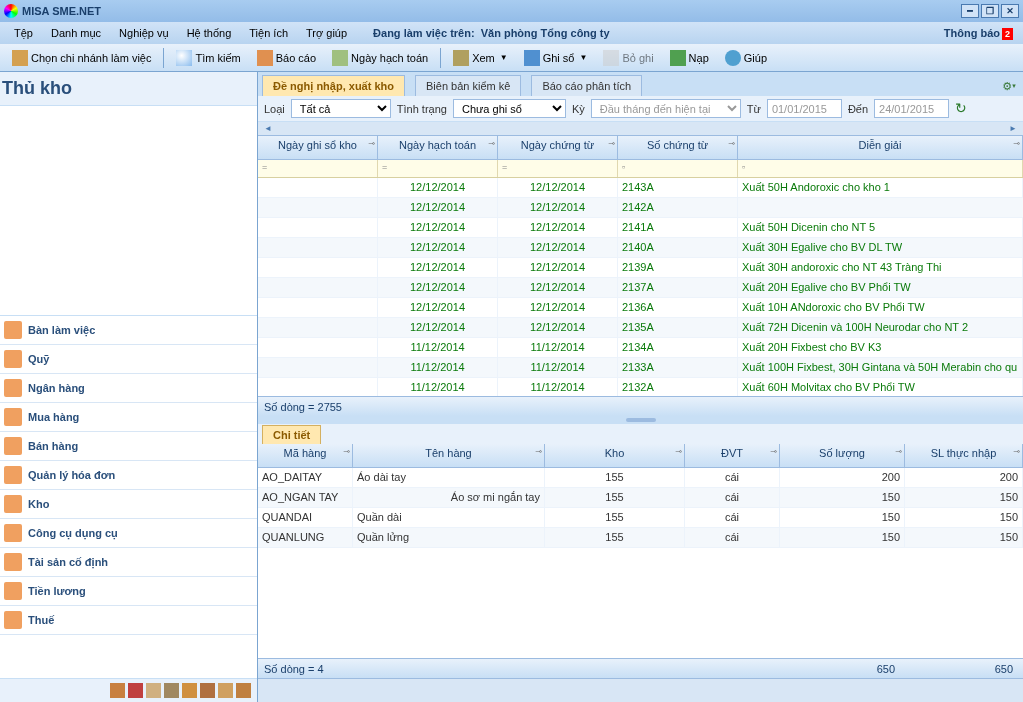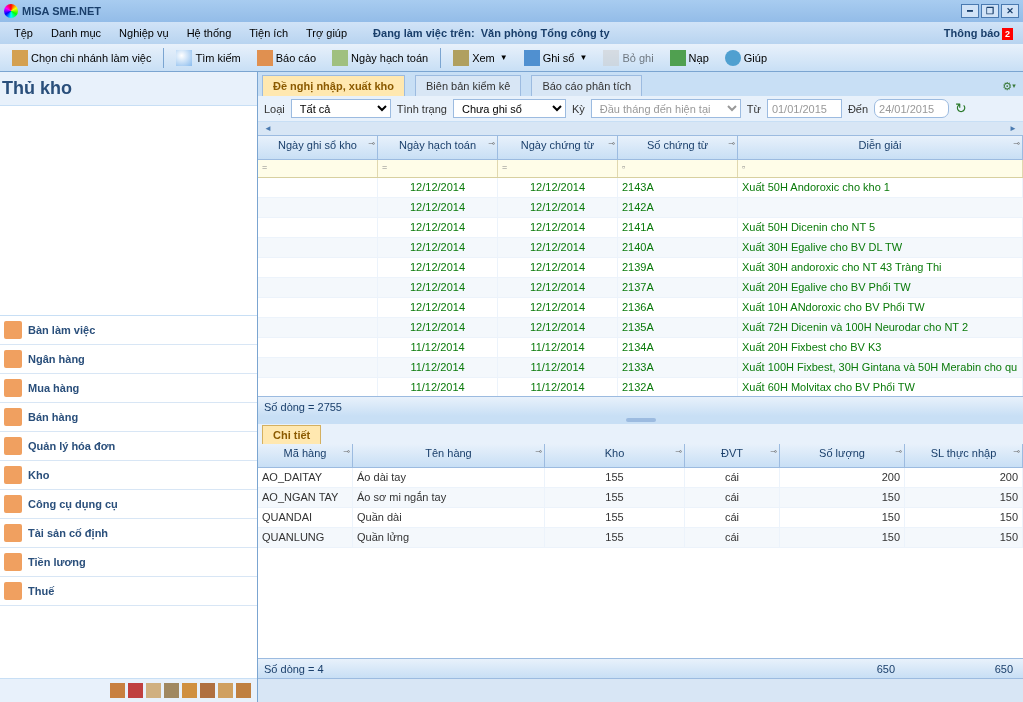--- a/index.html
+++ b/index.html
@@ -132,20 +132,24 @@
   <div class="sidebar">
     <h2>Thủ kho</h2>
     <div class="tree"></div>
     <div class="navlist" id="navlist">
         <div class="navitem">
           <span class="nic"></span>
           <span>Bàn làm việc</span>
         </div>
         <div class="navitem">
           <span class="nic"></span>
+          <span>Quỹ</span>
+        </div>
+        <div class="navitem">
+          <span class="nic"></span>
           <span>Ngân hàng</span>
         </div>
         <div class="navitem">
           <span class="nic"></span>
           <span>Mua hàng</span>
         </div>
         <div class="navitem">
           <span class="nic"></span>
           <span>Bán hàng</span>
         </div>
@@ -197,21 +201,21 @@
     <div class="filterbar">
       <label>Loại</label>
       <select style="width:100px"><option>Tất cả</option></select>
       <label>Tình trạng</label>
       <select style="width:113px"><option>Chưa ghi sổ</option></select>
       <label>Kỳ</label>
       <select style="width:150px;color:#999"><option>Đầu tháng đến hiện tại</option></select>
       <label>Từ</label>
       <input style="width: 75px; color: rgb(153, 153, 153);" value="01/01/2015">
       <label>Đến</label>
-      <input style="width: 75px; color: rgb(153, 153, 153); border-radius: 7px;" value="24/01/2015">
+      <input style="width: 75px; color: rgb(153, 153, 153);" value="24/01/2015">
       <span class="refresh">↻</span>
     </div>
 
     <div class="scrollstrip">
       <span class="arr">◄</span>
       <span class="arr right">►</span>
     </div>
 
     <div class="grid">
       <div class="ghead">
@@ -338,21 +342,21 @@
           <div class="grow">
             <div class="gc d1" style="color:#333">AO_DAITAY</div>
             <div class="gc d2" style="color:#333;text-align:left">Áo dài tay</div>
             <div class="gc d3" style="color:#333">155</div>
             <div class="gc d4" style="color:#333">cái</div>
             <div class="gc d5" style="color:#333">200</div>
             <div class="gc d6" style="color:#333">200</div>
           </div>
           <div class="grow">
             <div class="gc d1" style="color:#333">AO_NGAN TAY</div>
-            <div class="gc d2" style="color:#333;text-align:left">Áo sơ mi ngắn tay</div>
+            <div class="gc d2" style="color:#333;text-align:right">Áo sơ mi ngắn tay</div>
             <div class="gc d3" style="color:#333">155</div>
             <div class="gc d4" style="color:#333">cái</div>
             <div class="gc d5" style="color:#333">150</div>
             <div class="gc d6" style="color:#333">150</div>
           </div>
           <div class="grow">
             <div class="gc d1" style="color:#333">QUANDAI</div>
             <div class="gc d2" style="color:#333;text-align:left">Quần dài</div>
             <div class="gc d3" style="color:#333">155</div>
             <div class="gc d4" style="color:#333">cái</div>

